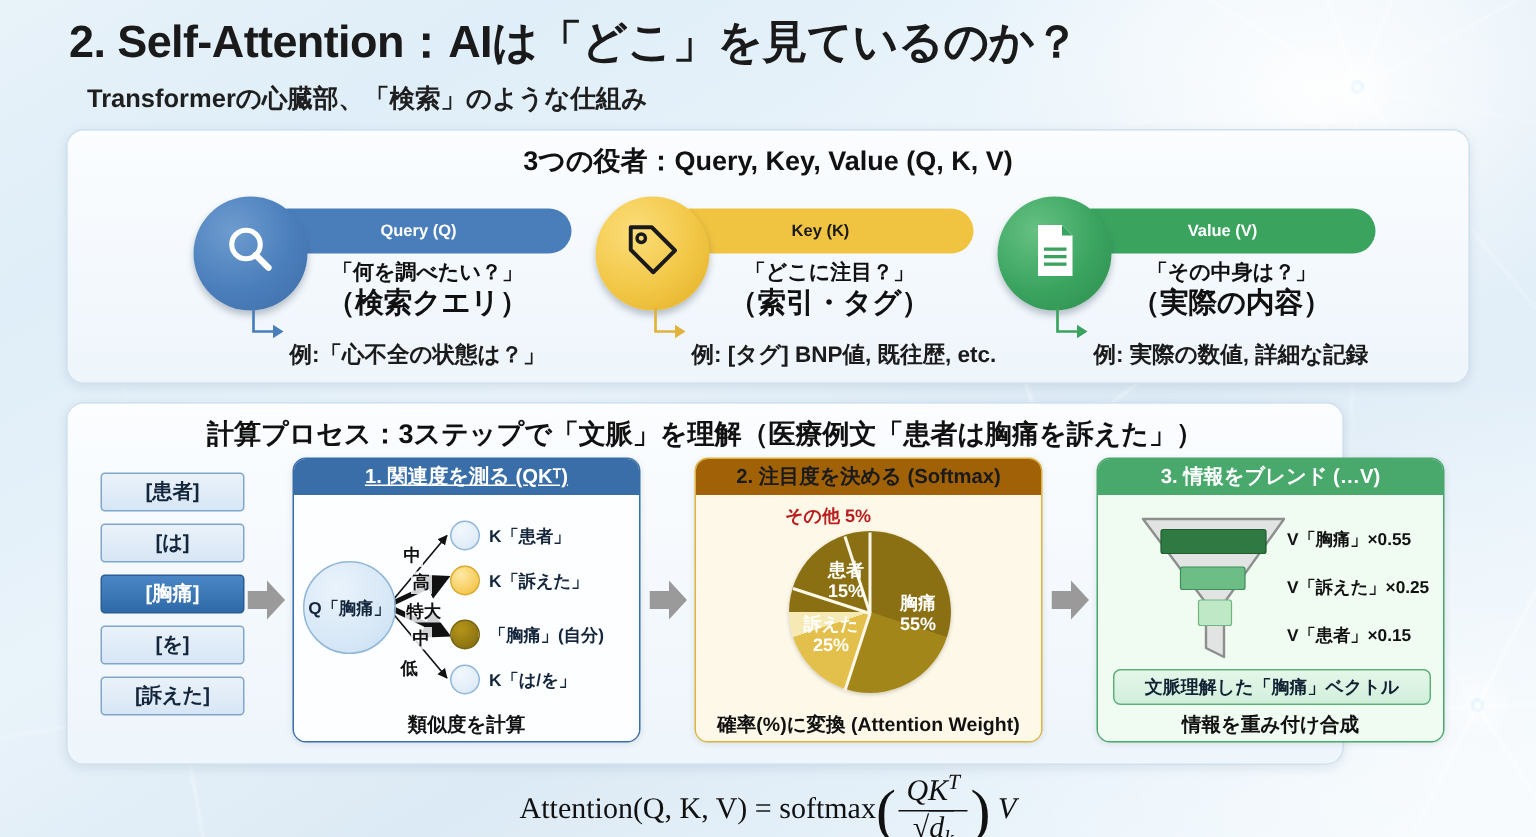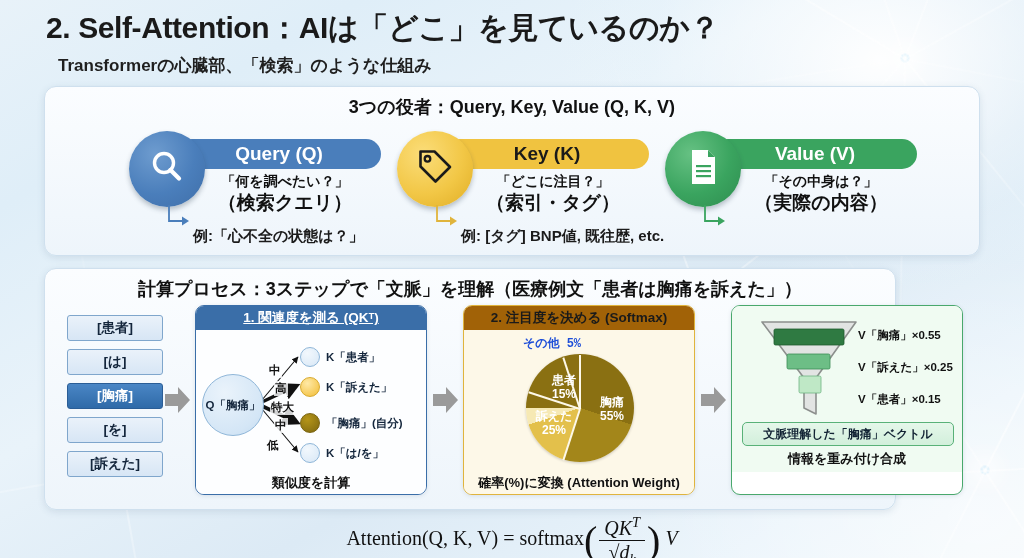--- a/index.html
+++ b/index.html
@@ -53,21 +53,21 @@
 
   
   .qkv-row { position:absolute; left:0; top:44px; width:100%; height:120px; }
   .qkv { position:absolute; width:252px; height:120px; }
   #qkv-q { left: 84px; }
   #qkv-k { left: 352px; }
   #qkv-v { left: 620px; }
 
   .qkv-pill {
     position:absolute; left:48px; top:8px; width:204px; height:30px; border-radius:15px;
-    color:#fff; font-size:19px; font-weight:700; text-align:center; line-height:30px;
+    color:#fff; font-size:11px; font-weight:700; text-align:center; line-height:30px;
     white-space:nowrap;
   }
   .qkv-circle {
     position:absolute; left:0; top:0; width:76px; height:76px; border-radius:50%;
     display:flex; align-items:center; justify-content:center;
     box-shadow: 0 3px 5px rgba(40,60,80,0.30);
   }
   .qkv-desc {
     position:absolute; left:56px; top:42px; width:200px; text-align:center;
     font-size:14px; font-weight:700; color:#111; line-height:1.28; white-space:nowrap;
@@ -147,21 +147,21 @@
           background:rgba(253,254,255,0.82); padding:0 1px; white-space:nowrap; }
 
   
   .pie-wrap { position:absolute; left:62px; top:24px; width:108px; height:108px; }
   .pie { width:108px; height:108px; border-radius:50%; box-shadow:0 1px 3px rgba(0,0,0,0.2); }
   .pie-sep { position:absolute; left:54px; top:54px; width:54px; height:2px;
              background:#fdf8e8; transform-origin:0 50%; }
   .pie-lbl { position:absolute; text-align:center; font-size:12px; font-weight:700;
              line-height:1.15; white-space:nowrap; }
   .pie-lbl.onpie { color:#fff; }
-  .pie-lbl.outside { color:#1d4ed8;font-family:Liberation Mono, monospace; }
+  .pie-lbl.outside { color:#b91c1c; }
 
   
   .funnel-wrap { position:absolute; left:22px; top:10px; width:110px; height:108px; }
   .vlist { position:absolute; left:126px; top:22px; }
   .vrow { font-size:11.5px; font-weight:700; color:#111; margin-bottom:17px; white-space:nowrap; }
   .outbox {
     position:absolute; left:10px; bottom:26px; width:212px; height:24px;
     border:1px solid #59b178; border-radius:5px;
     background: linear-gradient(180deg,#e5f7ea 0%, #d2efdb 100%);
     text-align:center; line-height:22px; font-size:12px; font-weight:700; color:#123; white-space:nowrap;
@@ -287,20 +287,21 @@
       <div class="qkv-desc">
         <div>「その中身は？」</div>
         <div class="sub">（実際の内容）</div>
       </div>
       <span class="elbow">
         <svg width="26" height="26" viewBox="0 0 26 26">
           <path d="M3 0 L3 16 L17 16" fill="none" stroke="#3aa45f" stroke-width="1.8"></path>
           <path d="M16 11.5 L23 16 L16 20.5 Z" fill="#3aa45f"></path>
         </svg>
       </span>
+      <div class="qkv-ex">例: 実際の数値, 詳細な記録</div>
     </div>
 
   </div>
 </div>
 
 <div class="panel" id="panel-calc">
   <div class="panel-head">計算プロセス：3ステップで「文脈」を理解（医療例文「患者は胸痛を訴えた」）</div>
 
   <div class="tokens">
     <div class="tok">[患者]</div>
@@ -399,20 +400,21 @@
       <div class="pie-lbl onpie" style="left:126px; top:66px; width:44px;">
         <div>胸痛</div>
         <div>55%</div>
       </div>
 
       <div class="step-foot">確率(%)に変換 (Attention Weight)</div>
     </div>
   </div>
 
   <div class="step" id="step3">
+    <div class="step-head">3. 情報をブレンド (…V)</div>
     <div class="step-body">
 
       <div class="funnel-wrap">
         <svg width="110" height="108" viewBox="0 0 110 108">
           <path d="M8 6 L102 6 L62 62 L62 98 L50 92 L50 62 Z" fill="#e2e4e3" stroke="#8c8f8d" stroke-width="1.6" stroke-linejoin="round"></path>
           <rect x="20" y="13" width="70" height="16" rx="1.5" fill="#2f7a42" stroke="#1f5c2e" stroke-width="0.8"></rect>
           <rect x="33" y="38" width="43" height="15" rx="1.5" fill="#6dbe86" stroke="#3e8e57" stroke-width="0.8"></rect>
           <rect x="45" y="60" width="22" height="17" rx="1.5" fill="#bfe8c6" stroke="#6fb583" stroke-width="0.8"></rect>
         </svg>
       </div>

